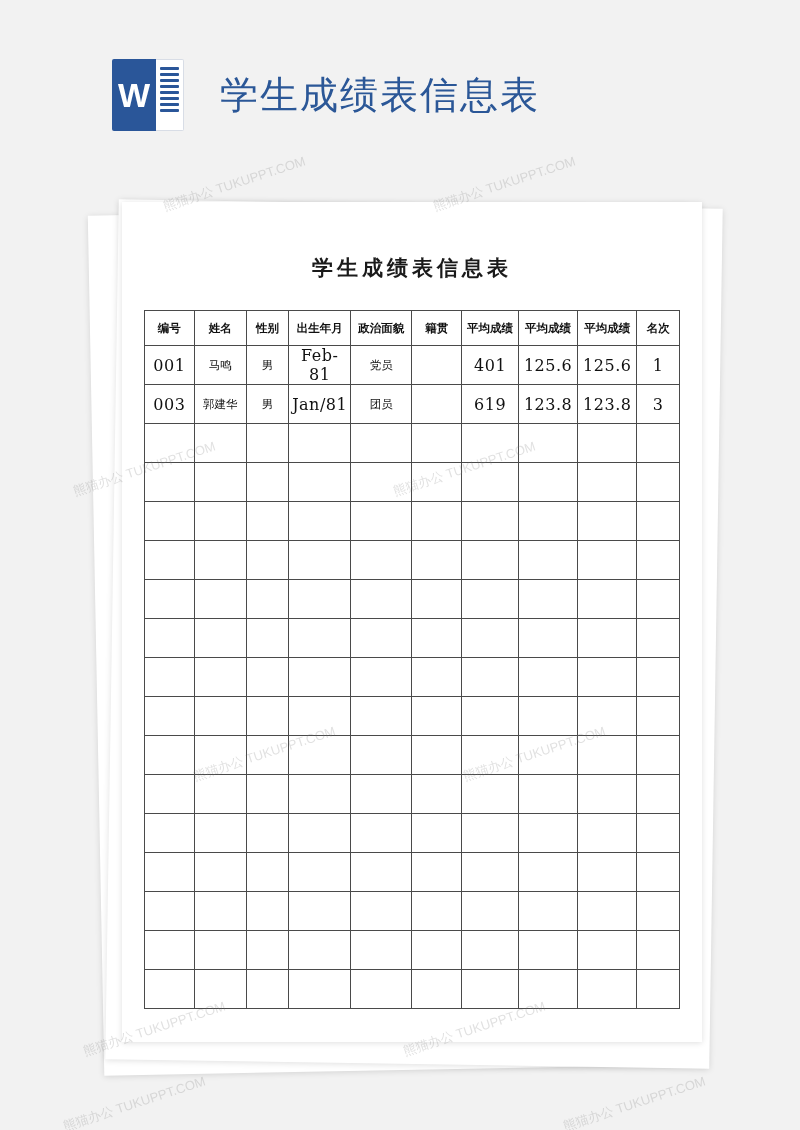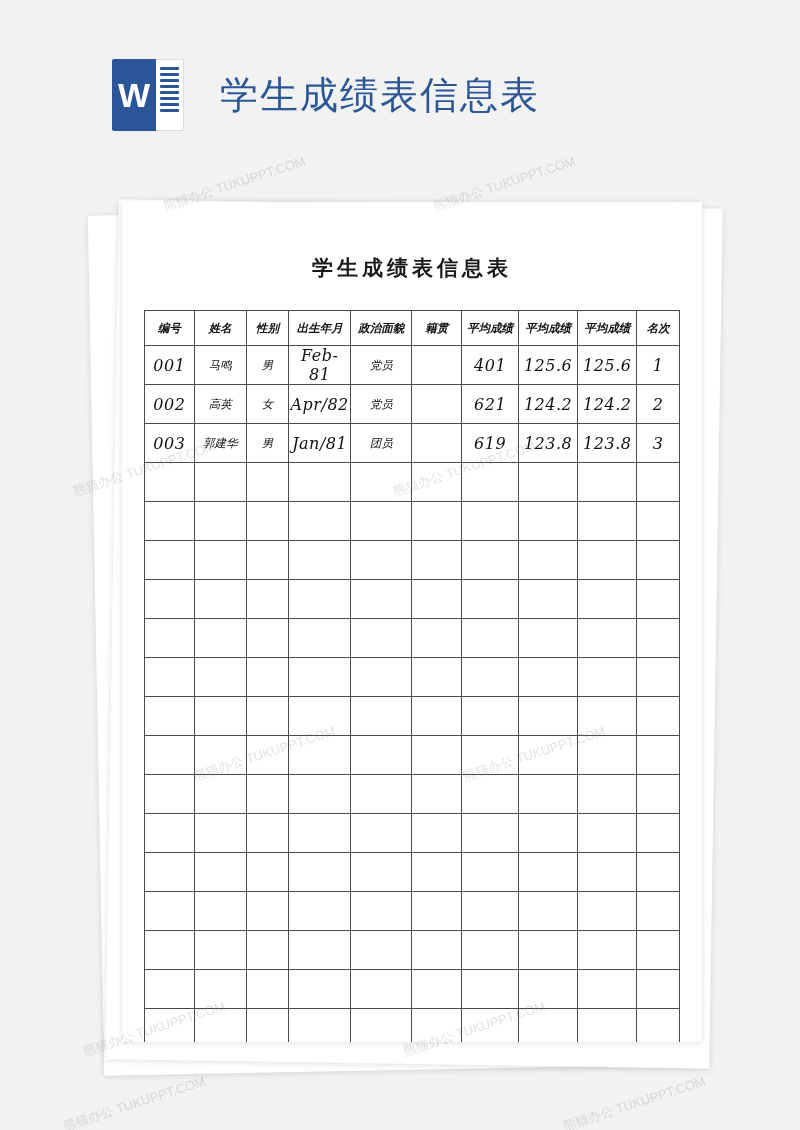--- a/index.html
+++ b/index.html
@@ -119,21 +119,20 @@
     margin-top: 52px;
   }
 
   .table-wrap {
     margin: 28px 22px 0 22px;
   }
   table.grade-table {
     border-collapse: collapse;
     width: 100%;
     table-layout: fixed;
-    font-style: italic;
   }
   table.grade-table th,
   table.grade-table td {
     border: 1px solid #4a4a4a;
     height: 38px;
     text-align: center;
     vertical-align: middle;
     font-size: 11.5px;
     color: #111;
     padding: 0 1px;
@@ -238,32 +237,20 @@
             <td class="cjk">男</td>
             <td class="num">Feb-81</td>
             <td class="cjk">党员</td>
             <td class="cjk"></td>
             <td class="num">401</td>
             <td class="num">125.6</td>
             <td class="num">125.6</td>
             <td class="num">1</td>
           </tr>
           <tr>
-            <td class="num">002</td>
-            <td class="cjk">高英</td>
-            <td class="cjk">女</td>
-            <td class="num">Apr/82</td>
-            <td class="cjk">党员</td>
-            <td class="cjk"></td>
-            <td class="num">621</td>
-            <td class="num">124.2</td>
-            <td class="num">124.2</td>
-            <td class="num">2</td>
-          </tr>
-          <tr>
             <td class="num">003</td>
             <td class="cjk">郭建华</td>
             <td class="cjk">男</td>
             <td class="num">Jan/81</td>
             <td class="cjk">团员</td>
             <td class="cjk"></td>
             <td class="num">619</td>
             <td class="num">123.8</td>
             <td class="num">123.8</td>
             <td class="num">3</td>

